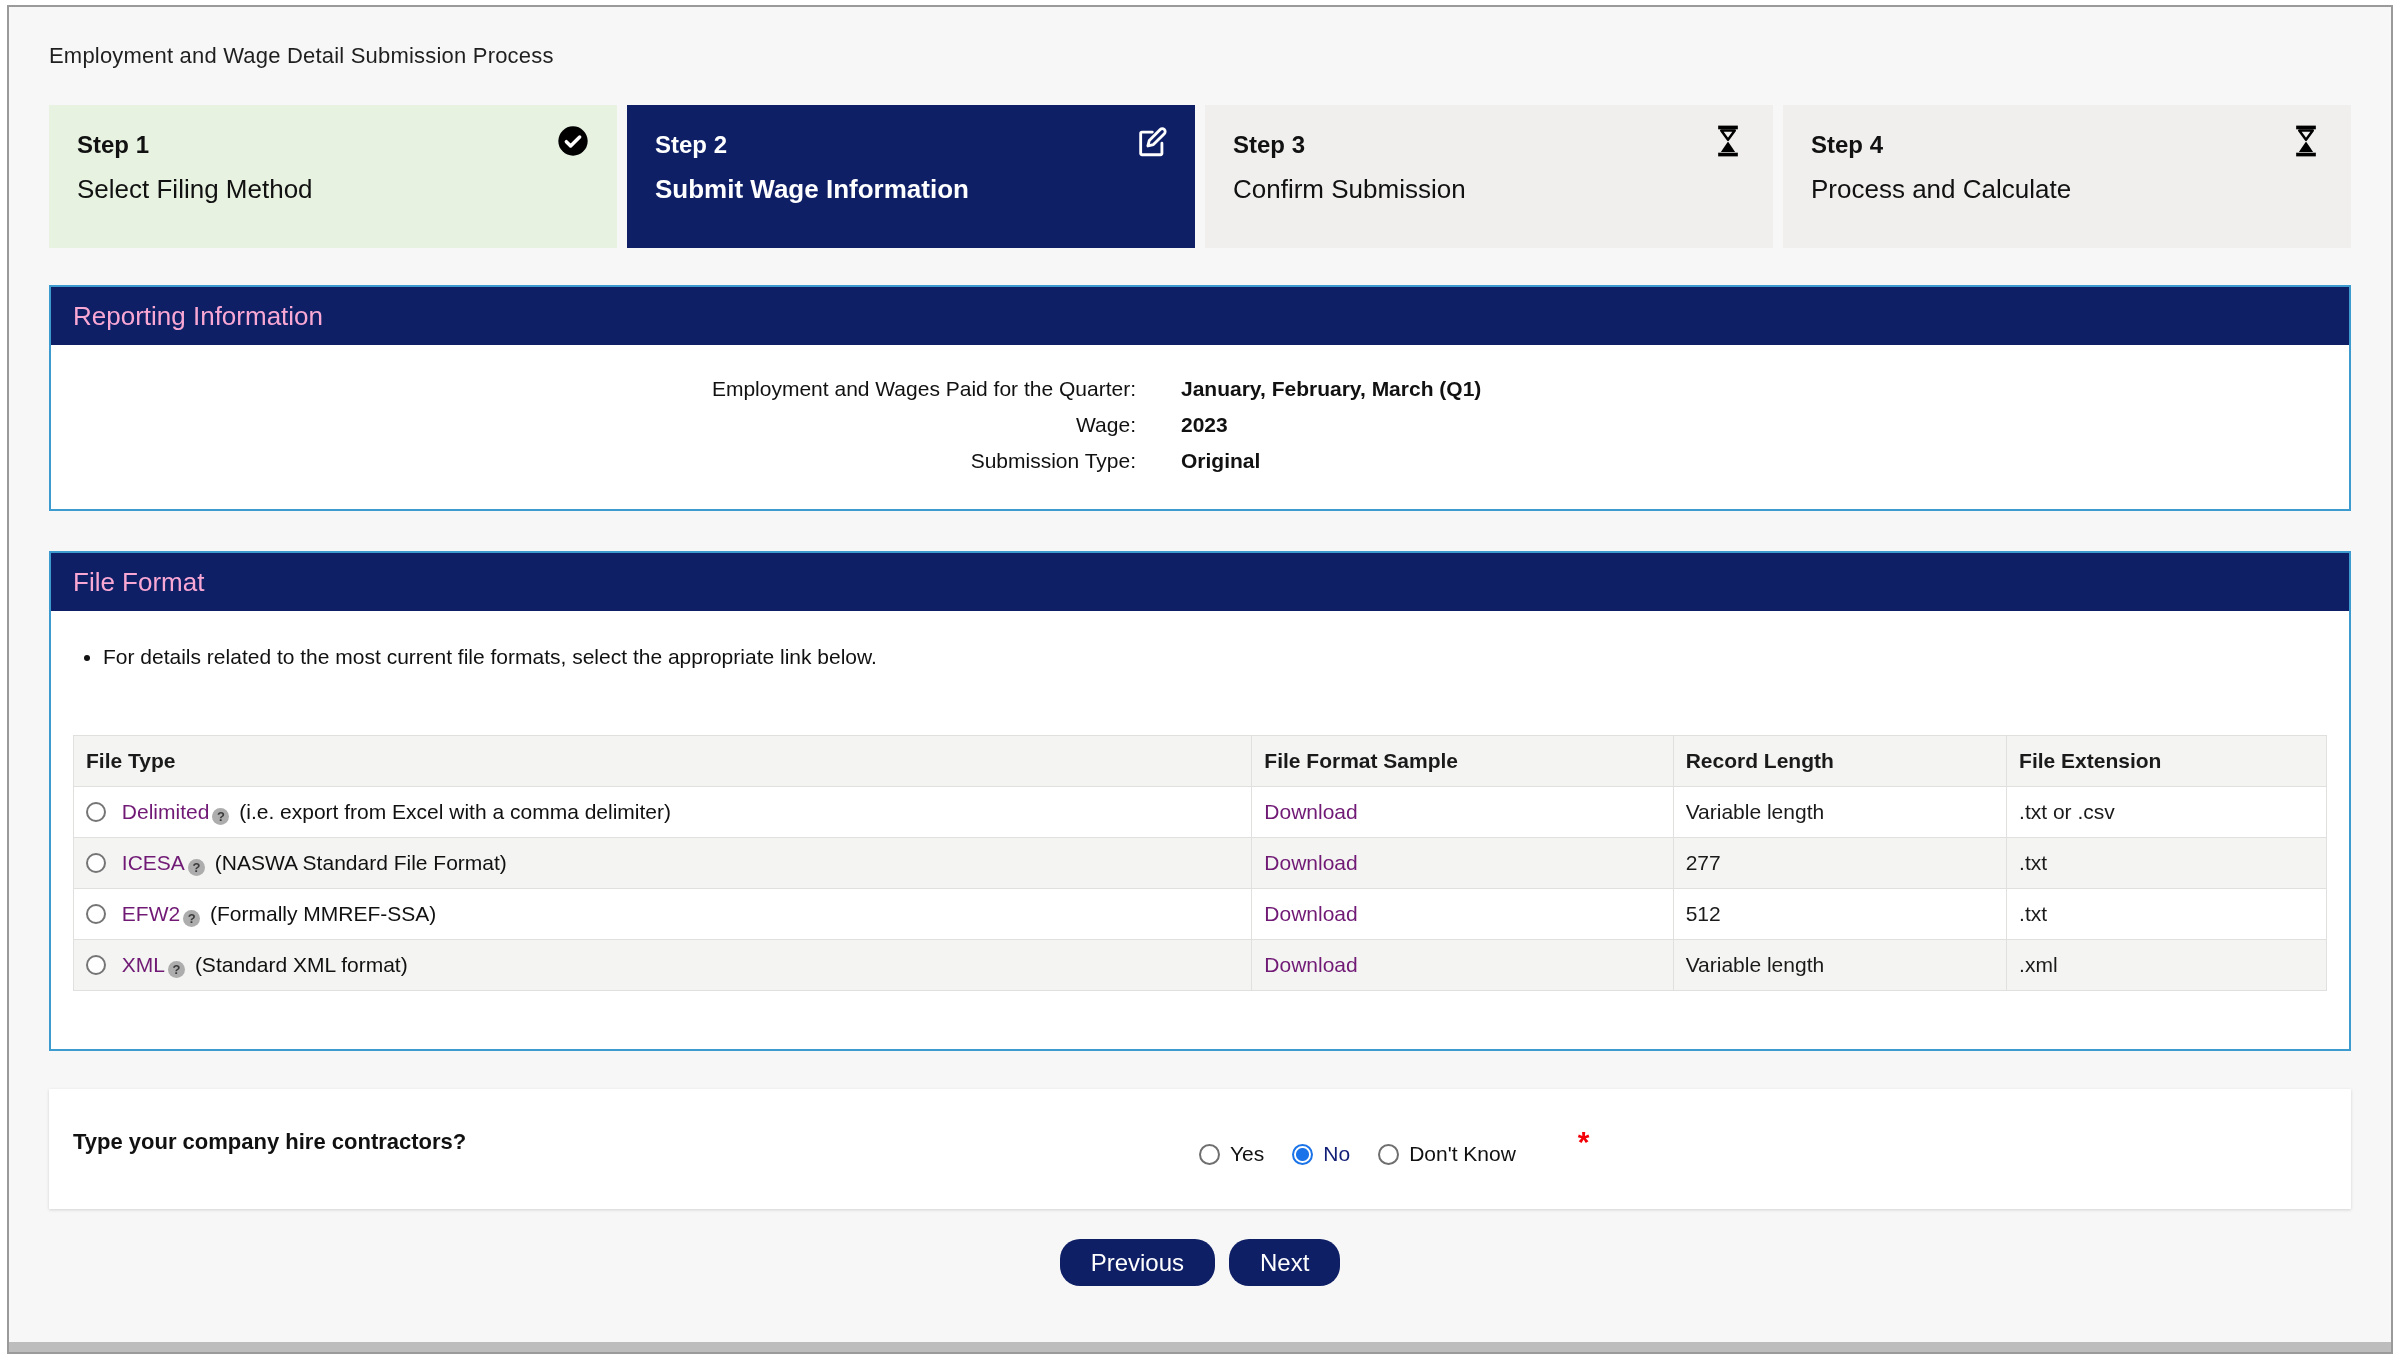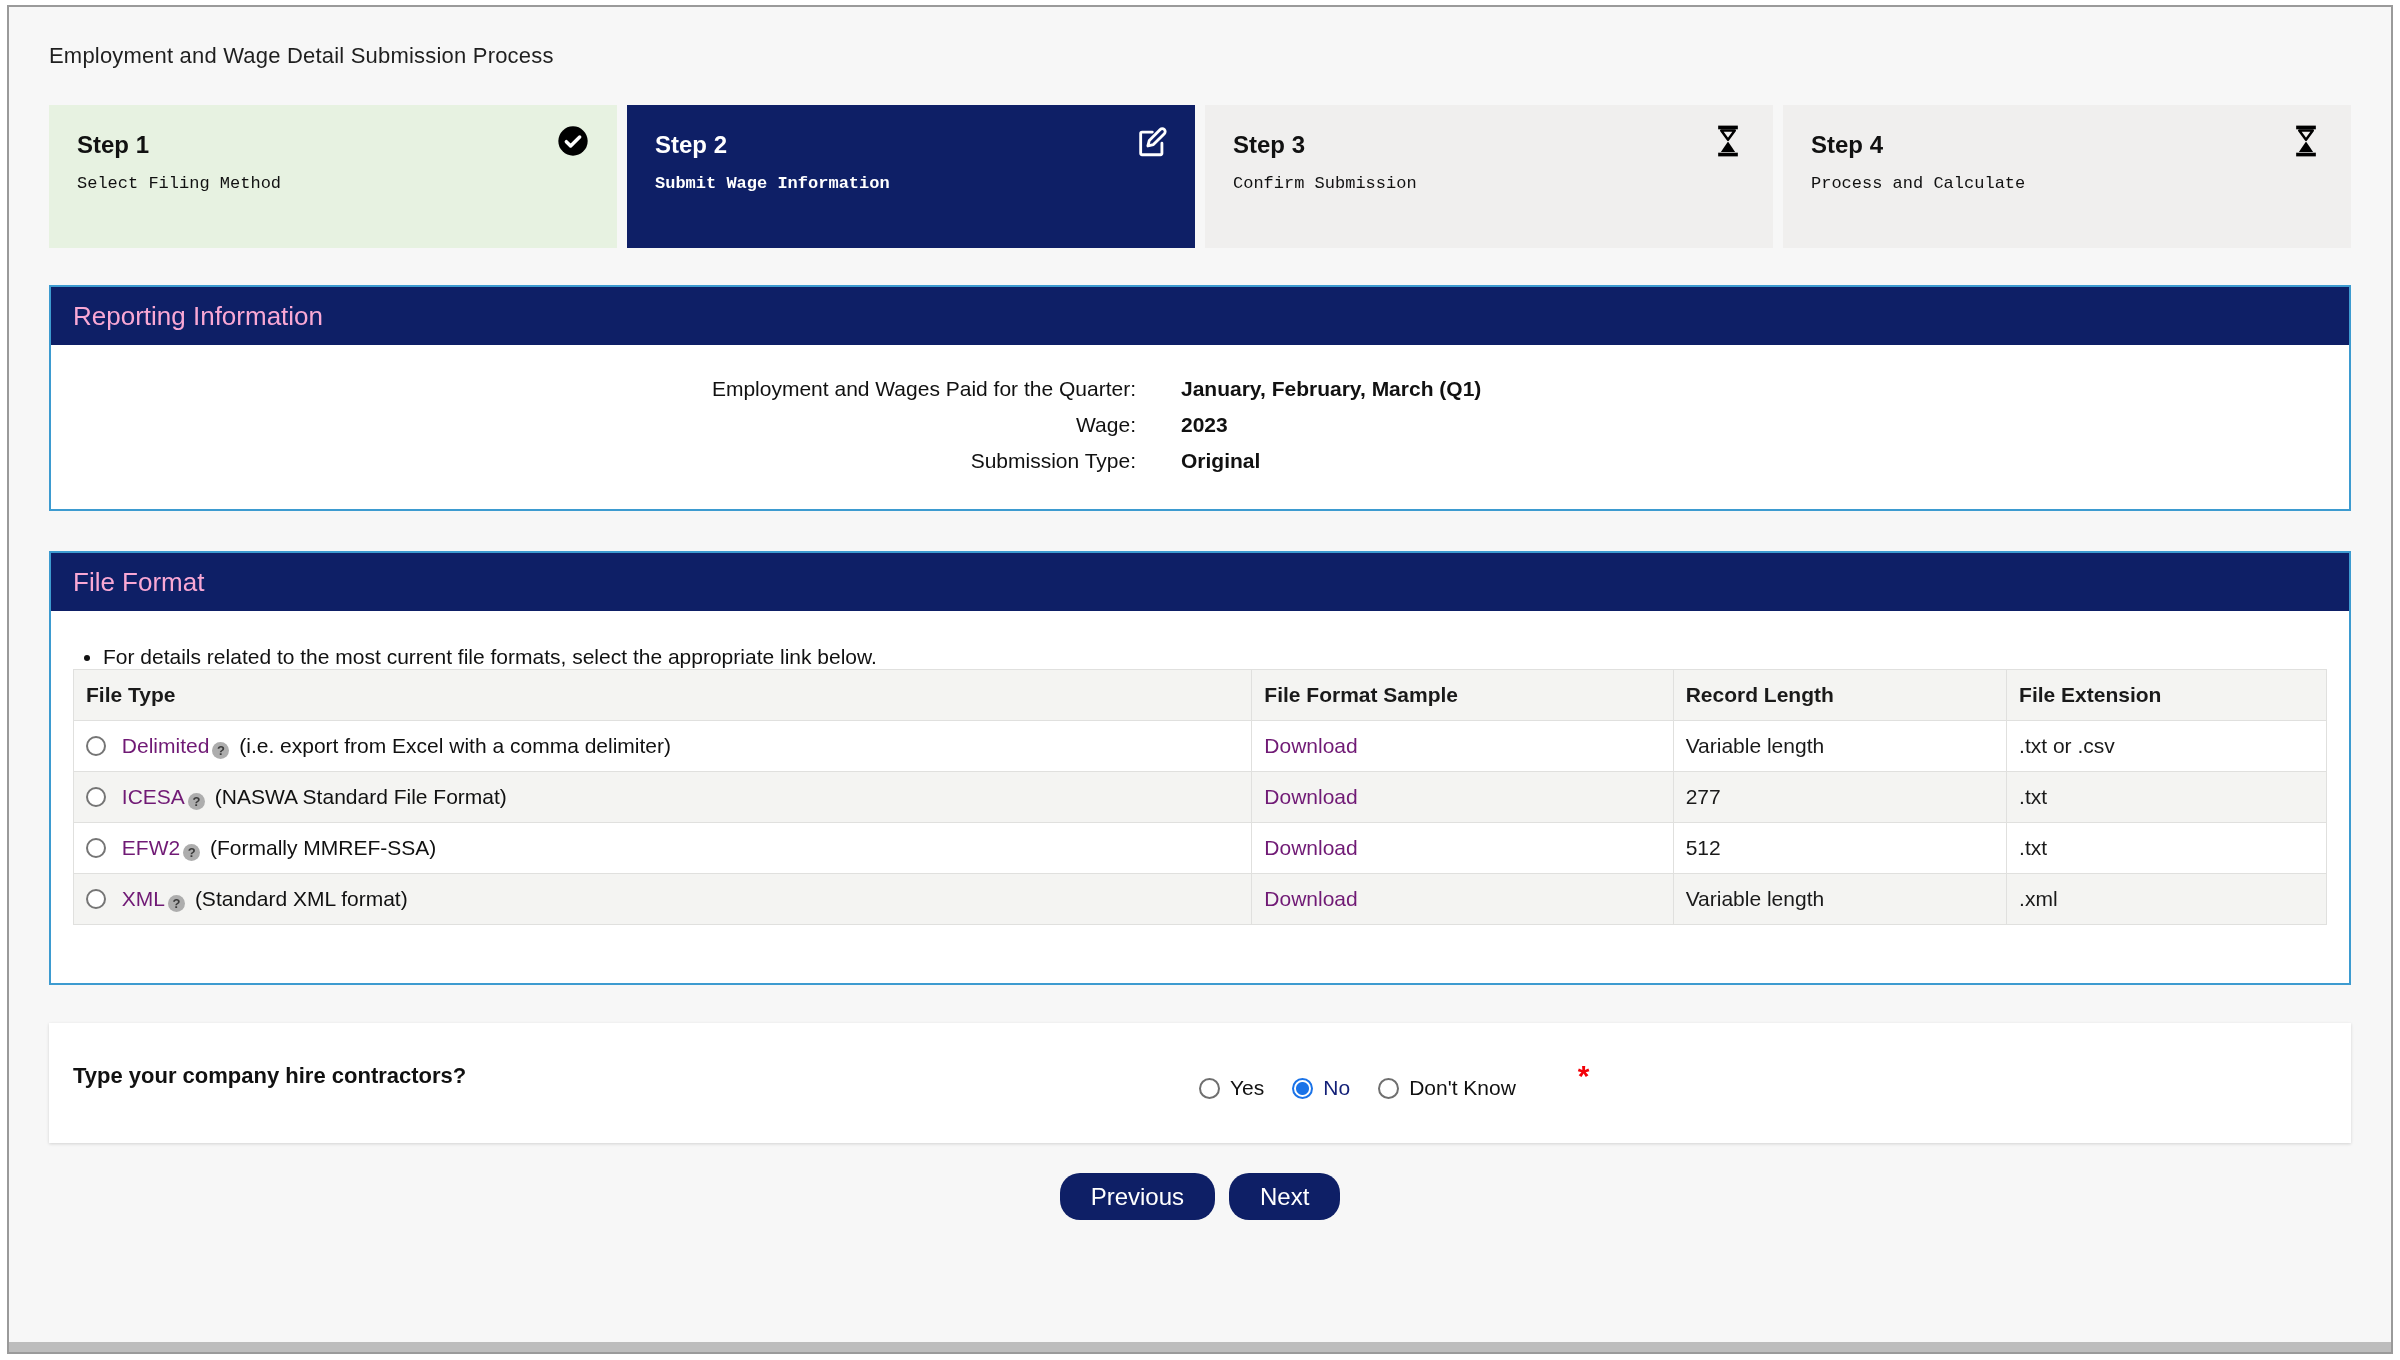--- a/index.html
+++ b/index.html
@@ -31,21 +31,21 @@
   
   .steps { display: flex; gap: 10px; }
   .step {
     flex: 1; height: 143px; position: relative;
     padding: 26px 28px;
   }
   .step--complete { background: #e7f2e1; }
   .step--active   { background: #0e1f66; }
   .step--pending  { background: #f0efee; }
   .step-num  { font-size: 24px; font-weight: bold; color: #111; }
-  .step-label{ font-size: 17px; color: #111; margin-top: 15px; font-family: Liberation Mono, monospace; }
+  .step-label{ font-size: 26px; color: #111; margin-top: 15px; }
   .step--active .step-num, .step--active .step-label { color: #fff; }
   .step--active .step-label { font-weight: bold; }
   .step-icon { position: absolute; top: 20px; right: 26px; width: 34px; height: 34px; }
   .step--active .step-icon { color:#fff; }
 
   
   .panel { border: 2px solid #3d9bd0; background: #fff; }
   .panel--reporting { margin-top: 37px; }
   .panel--fileformat { margin-top: 40px; }
   .panel-header {
@@ -58,21 +58,21 @@
   .report-row { display: flex; font-size: 21px; line-height: 36px; }
   .report-label { width: 1085px; text-align: right; color: #111; }
   .report-value { margin-left: 45px; font-weight: bold; color: #111; }
 
   .ff-body { padding: 34px 22px 58px 22px; }
   .ff-note-list { margin: 0 0 0 30px; padding: 0; }
   .ff-note-list li { font-size: 21px; color: #111; }
 
   table.ff-table {
     width: 100%; border-collapse: collapse;
-    font-size: 21px; border-radius: 6px;
+    margin-top: 66px; font-size: 21px; border-radius: 6px;
   }
   .ff-table th, .ff-table td {
     border: 1px solid #e0e0de;
     padding: 13px 12px; text-align: left;
     color: #1a1a1a; font-weight: normal;
   }
   .ff-table th { font-weight: bold; background: #f4f4f2; }
   .ff-table tbody tr.striped td { background: #f4f4f2; }
 
   a.link { color: #701a75; text-decoration: none; cursor: pointer; }

